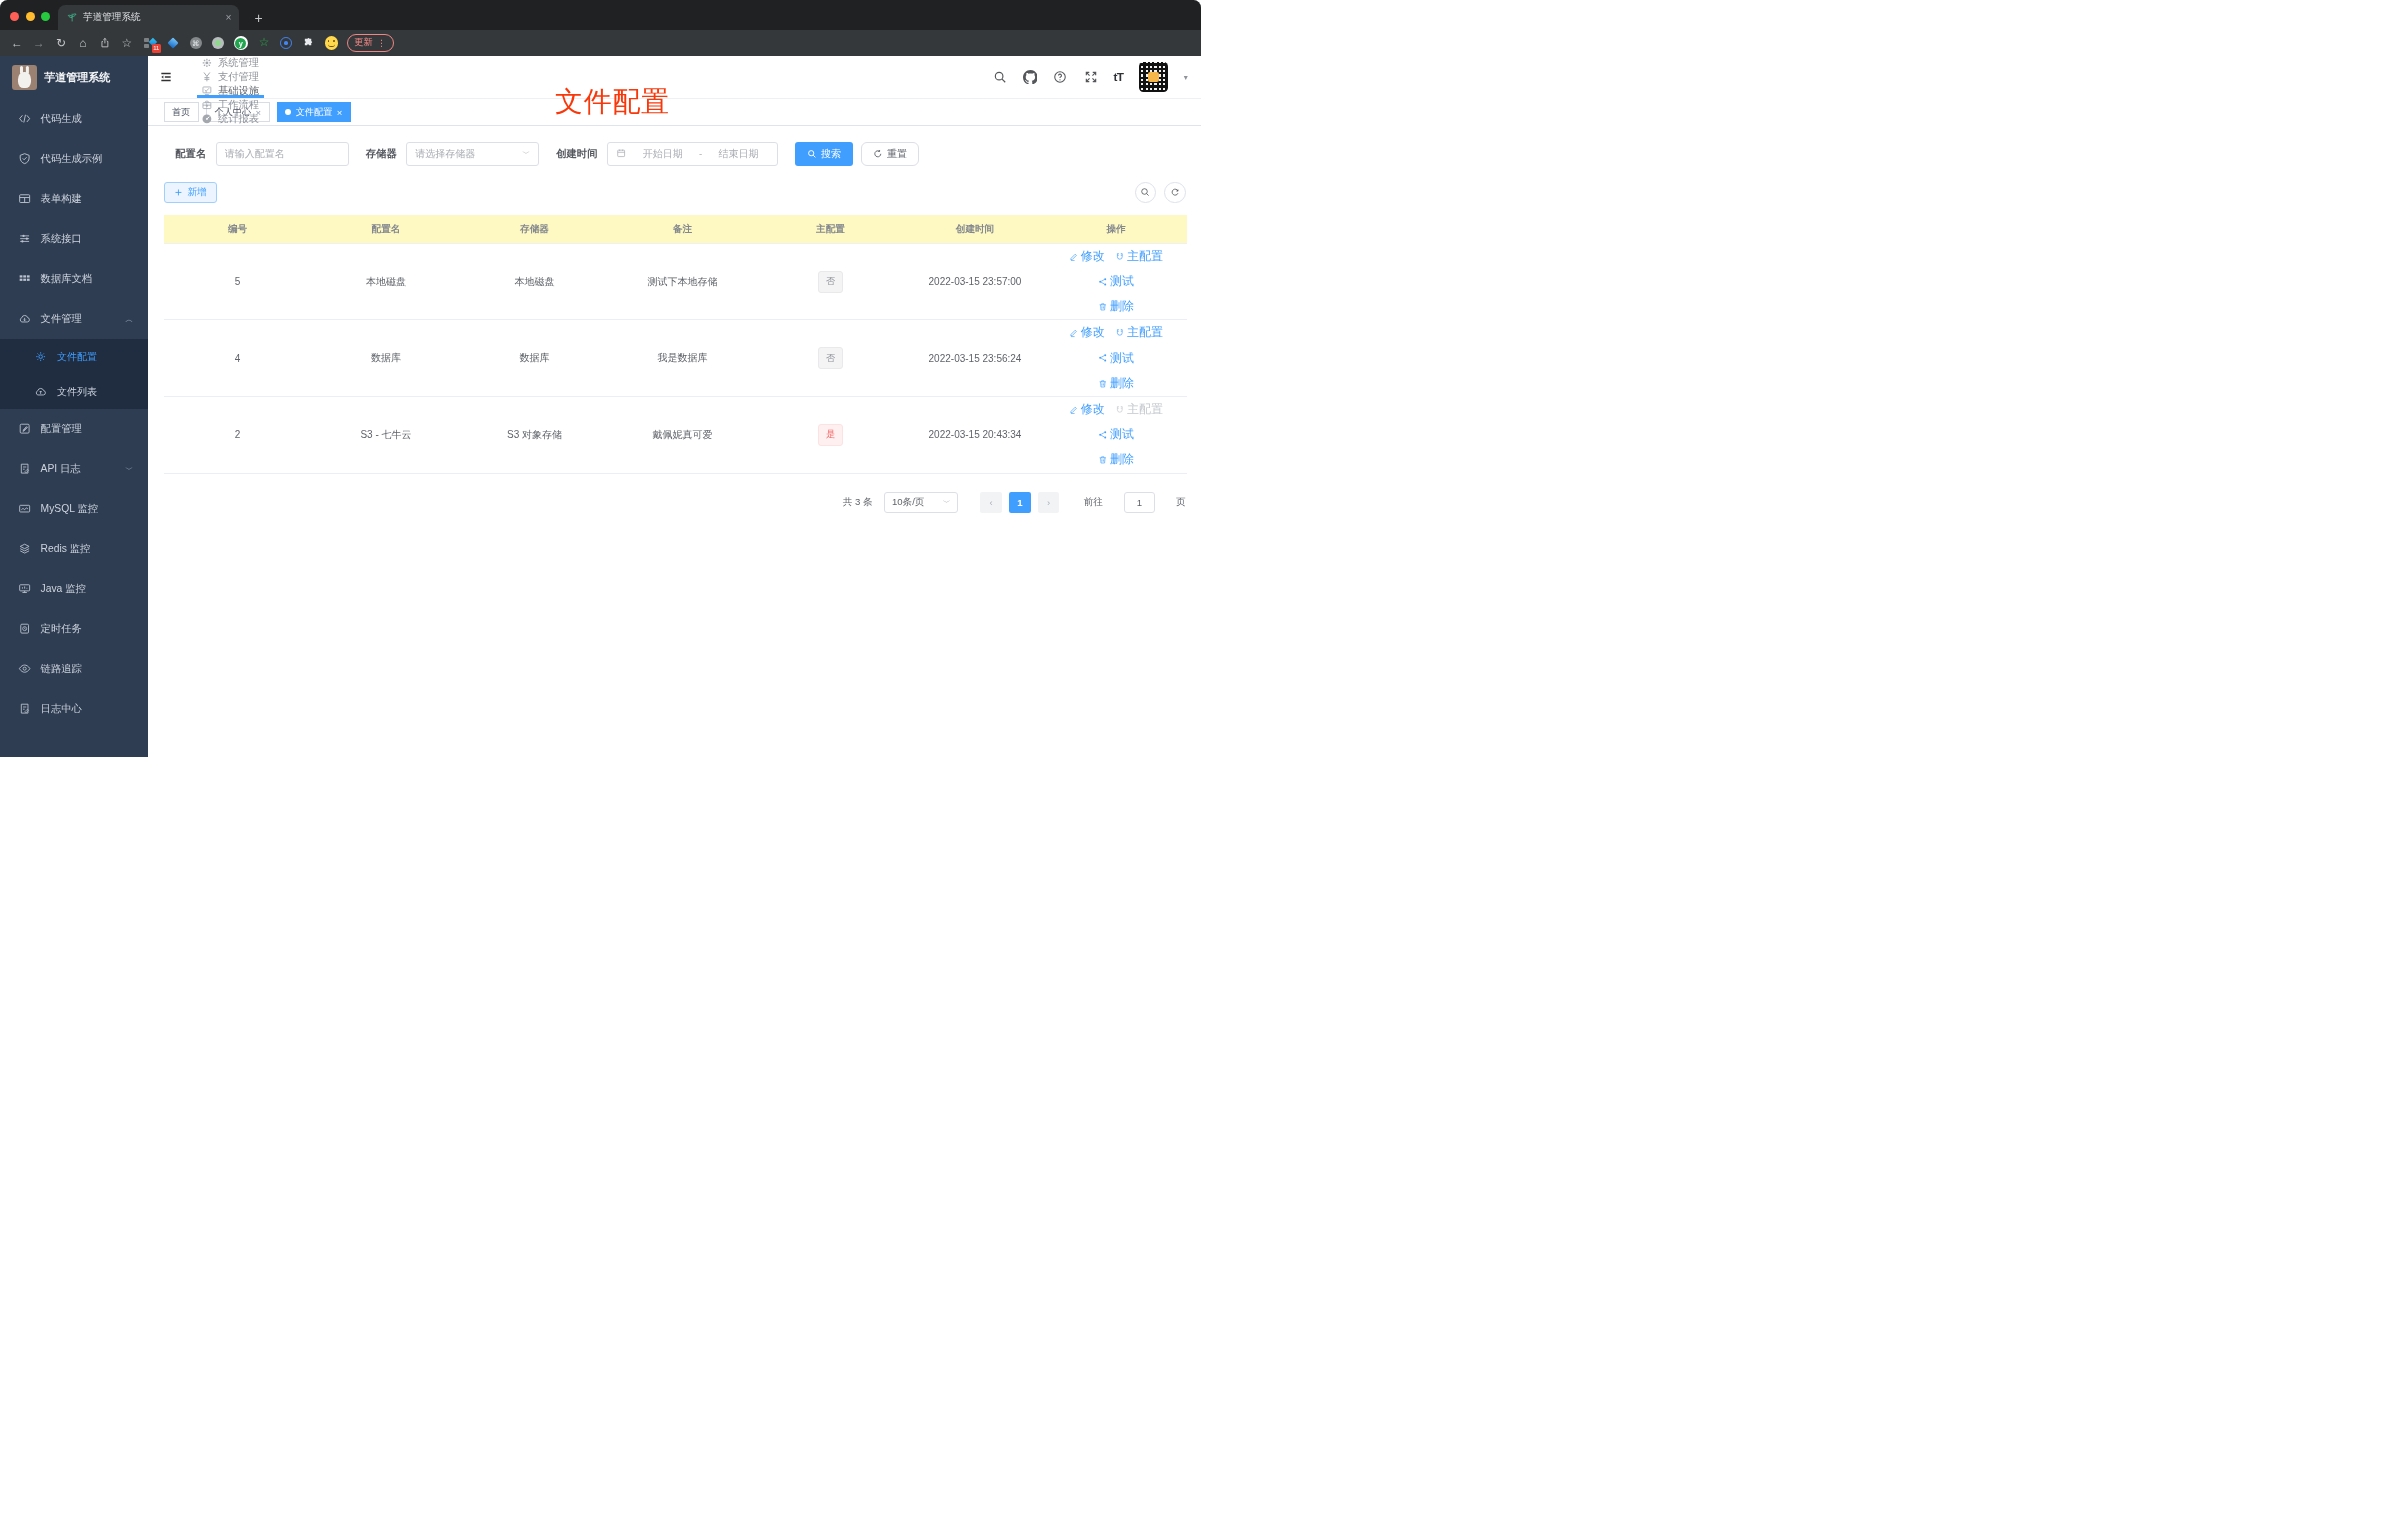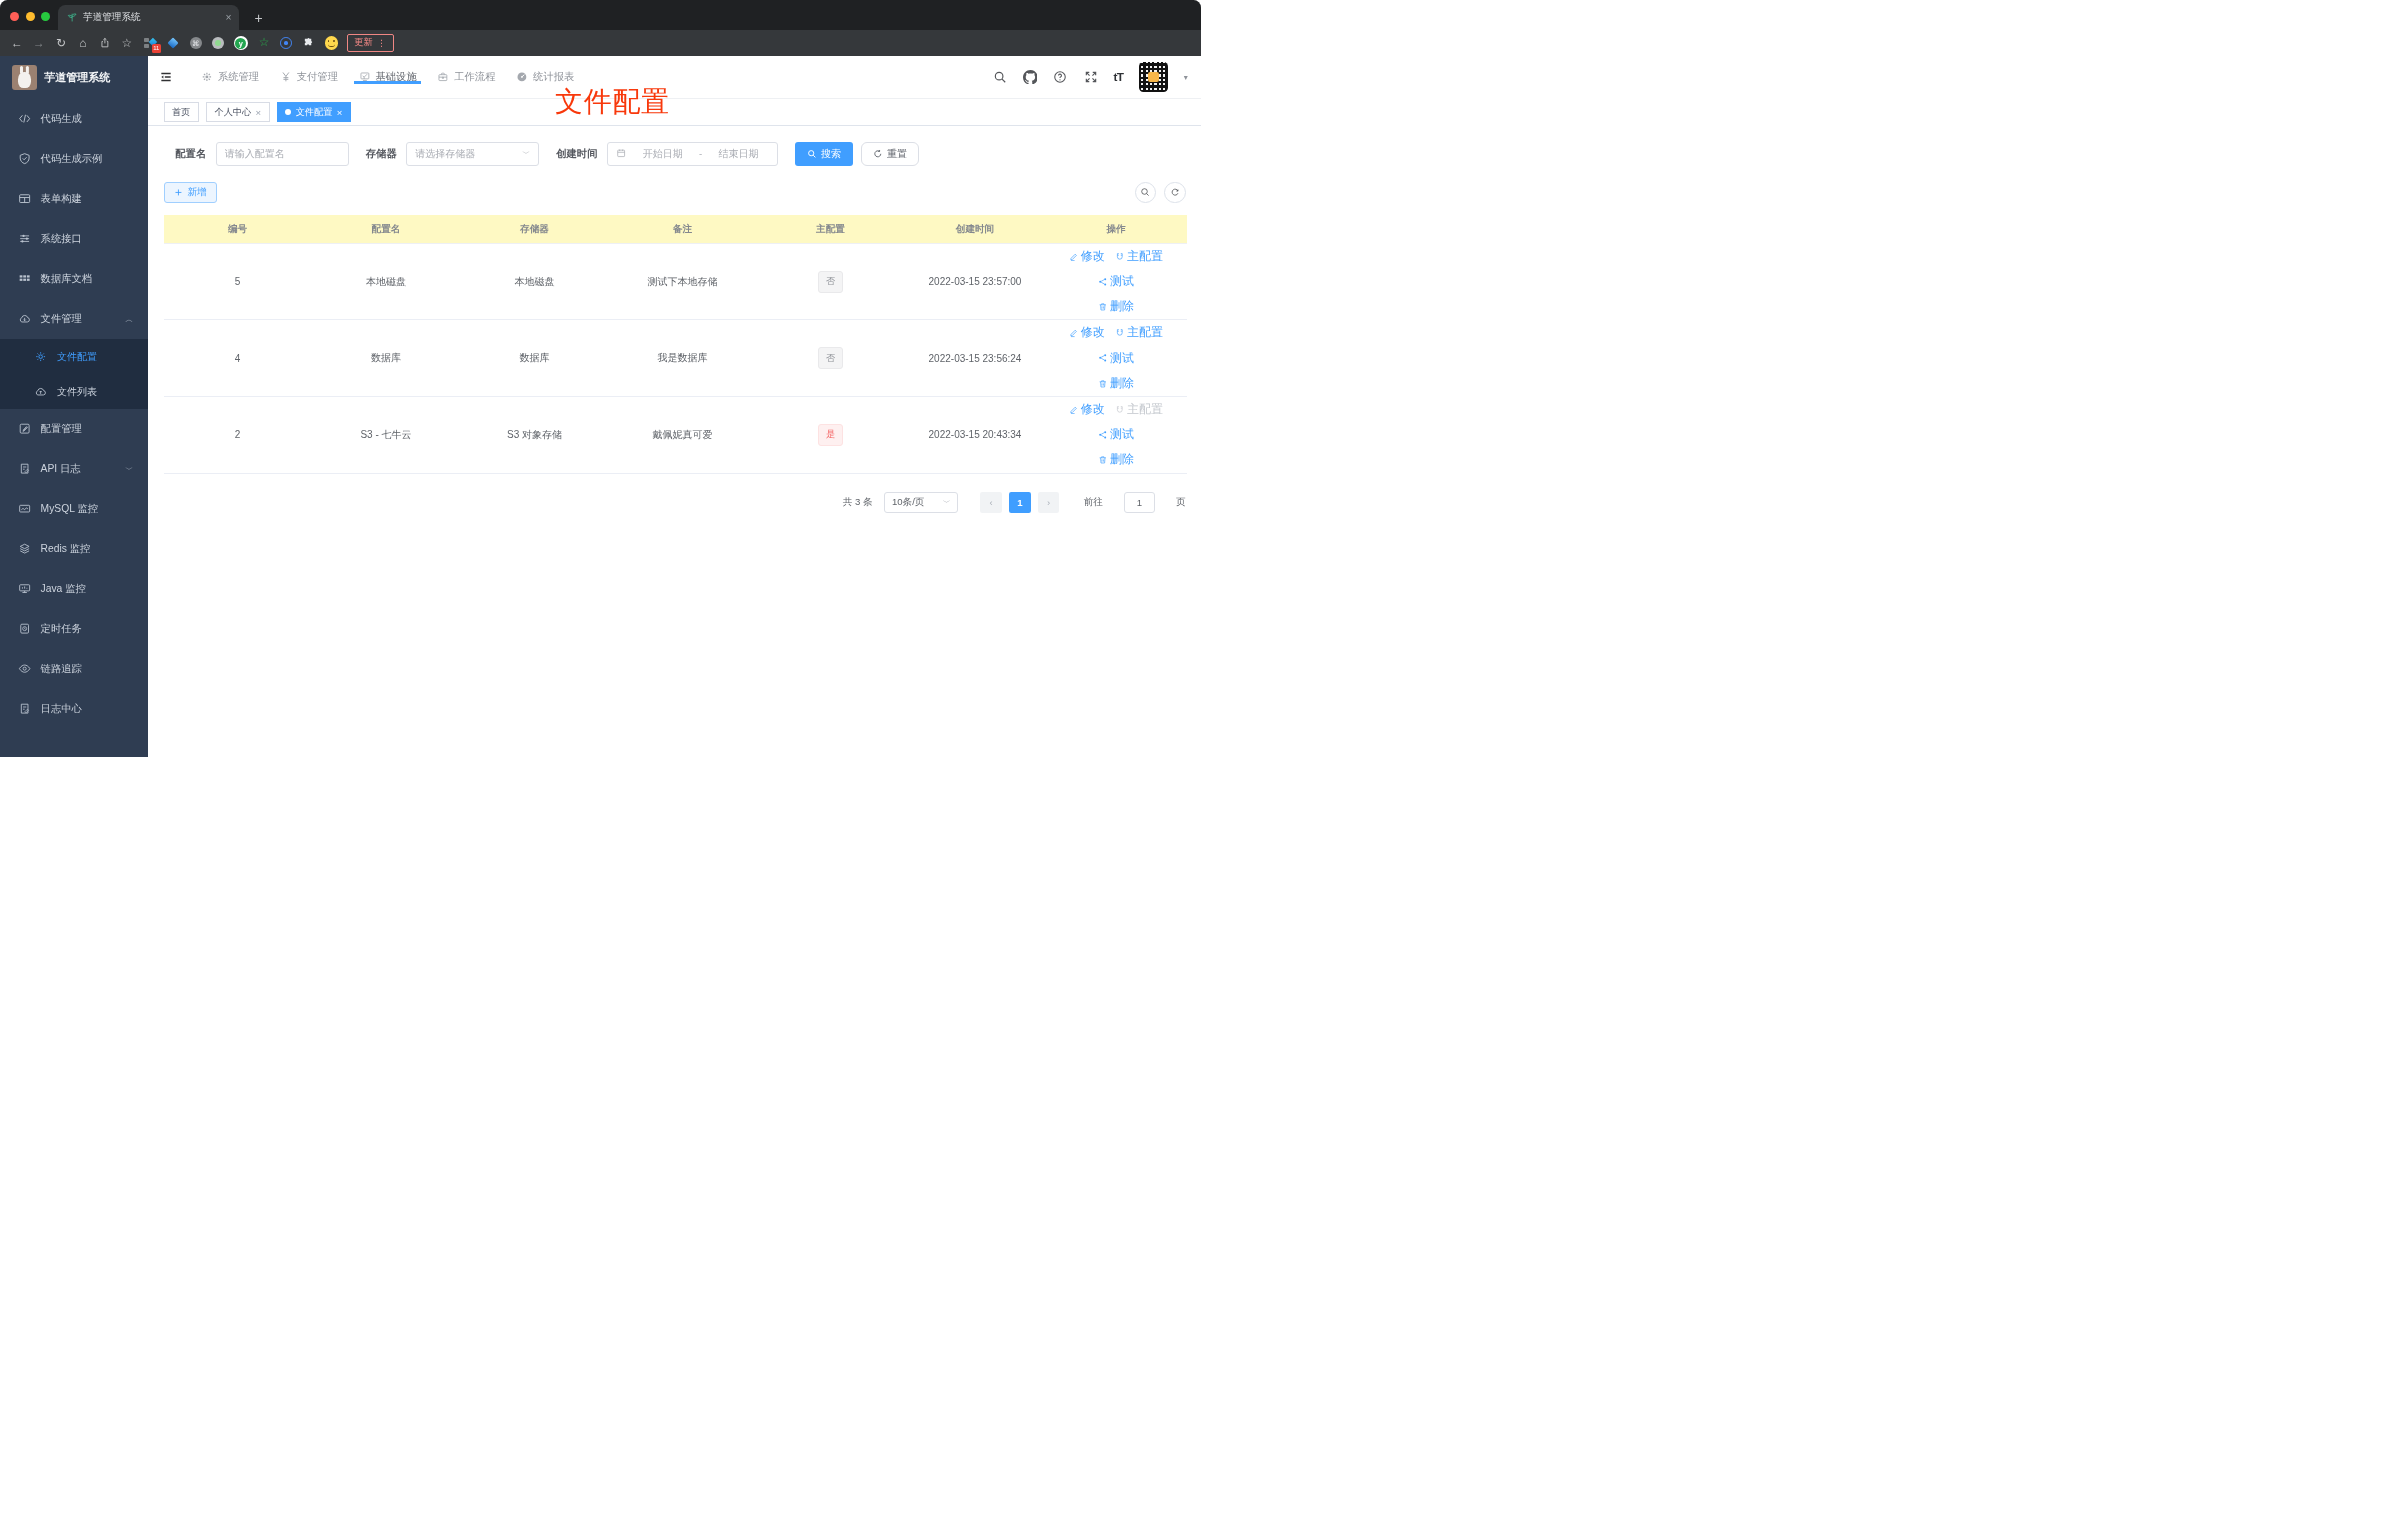--- a/index.html
+++ b/index.html
@@ -35,21 +35,21 @@
   .ext-dot i { width:6.6px; height:6.6px; border-radius:50%; background:#8fd98f; }
   .ext-y { width:14px; height:14px; background:#fff; }
   .ext-y i { width:11px; height:11px; border-radius:50%; background:#23a550; color:#fff; font-size:7.4px; font-weight:bold; font-style:normal; display:flex; align-items:center; justify-content:center; }
   .ext-star { color:#28b14c; font-size:11.8px; line-height:1; }
   .ext-eye { width:11.8px; height:11.8px; border:1.8px solid #4285f4; }
   .ext-eye i { width:3.7px; height:3.7px; border-radius:50%; background:#4285f4; }
   .ext-emoji { width:13.3px; height:13.3px; background:#ffd84d; position:relative; }
   .ext-emoji i { position:absolute; top:3.7px; width:1.8px; height:1.8px; background:#6b4d12; border-radius:50%; }
   .ext-emoji i.l{left:3px;} .ext-emoji i.r{right:3px;}
   .ext-emoji u { position:absolute; left:3px; right:3px; bottom:2.2px; height:3.7px; border-bottom:1.5px solid #6b4d12; border-radius:0 0 4.4px 4.4px; text-decoration:none; }
-  .update-btn { height:18.4px; border:1.5px solid #f08784; border-radius:2px; color:#f08784; font-size:9.2px; display:flex; align-items:center; gap:4.4px; padding:0 6.6px; margin-left:1.5px; }
+  .update-btn { height:18.4px; border:1.5px solid #f08784; border-radius:9px; color:#f08784; font-size:9.2px; display:flex; align-items:center; gap:4.4px; padding:0 6.6px; margin-left:1.5px; }
   .update-dots { letter-spacing:0; font-size:8.9px; }
 
   
   .app { display:flex; height:701px; }
   .sidebar { width:148px; background:#2f3d52; flex-shrink:0; color:#cdd4de; overflow:hidden; }
   .side-header { height:43px; display:flex; align-items:center; padding-left:11.8px; gap:7.4px; }
   .logo-avatar { width:25px; height:25px; border-radius:3px; background:#9b8171; position:relative; overflow:hidden; flex-shrink:0; }
   .logo-avatar::before { content:""; position:absolute; left:5.9px; top:7.4px; width:13.3px; height:16px; background:#f3f1ee; border-radius:45% 45% 40% 40%; }
   .logo-avatar::after { content:""; position:absolute; left:8px; top:0.7px; width:3px; height:8px; background:#f3f1ee; border-radius:1.5px; box-shadow:5.9px 0 0 #f3f1ee; }
   .logo-title { color:#f3f5f7; font-size:11px; font-weight:bold; white-space:nowrap; }
@@ -59,21 +59,21 @@
   .submenu { background:#202d40; }
   .submenu .menu-item { height:35px; padding-left:34px; font-size:10px; }
   .submenu .menu-item.active { color:#409eff; }
   .submenu .menu-item.active .mi-icon { color:#409eff; }
 
   .main { flex:1; display:flex; flex-direction:column; background:#fff; min-width:0; }
 
   
   .main-header { height:43px; display:flex; align-items:center; padding:0 13.3px 0 7.4px; border-bottom:0.7px solid #eef0f3; position:relative; }
   .hamburger { width:22px; height:22px; display:flex; align-items:center; justify-content:center; color:#303133; }
-  .topnav { display:flex; align-items:center; height:100%; margin-left:13.3px; }
+  .topnav { display:flex; align-items:flex-start; height:100%; margin-left:13.3px;flex-direction:column; }
   .topnav-item { display:flex; align-items:center; gap:5.2px; padding:0 10.3px; color:#8f939a; font-size:10.3px; position:relative; cursor:pointer; }
   .topnav-item .tn-icon { width:11.8px; height:11.8px; color:#a4a8ae; }
   .topnav-item.active { color:#64686f; }
   .topnav-item.active::after { content:""; position:absolute; left:5.9px; right:5.9px; bottom:0; height:3px; background:#409eff; }
   .header-tools { margin-left:auto; display:flex; align-items:center; gap:15.5px; }
   .tool-icon { width:14.8px; height:14.8px; color:#54565a; display:flex; align-items:center; justify-content:center; }
   .font-size-tool { font-size:11.8px; font-weight:bold; color:#2f3236; letter-spacing:-0.7px; }
   .qr-avatar { width:29.5px; height:29.5px; border-radius:4.4px; background:
       repeating-linear-gradient(0deg,#111 0 2.2px,transparent 2.2px 4.4px),
       repeating-linear-gradient(90deg,#111 0 2.2px,#f2f2f2 2.2px 4.4px); position:relative; overflow:hidden; }

